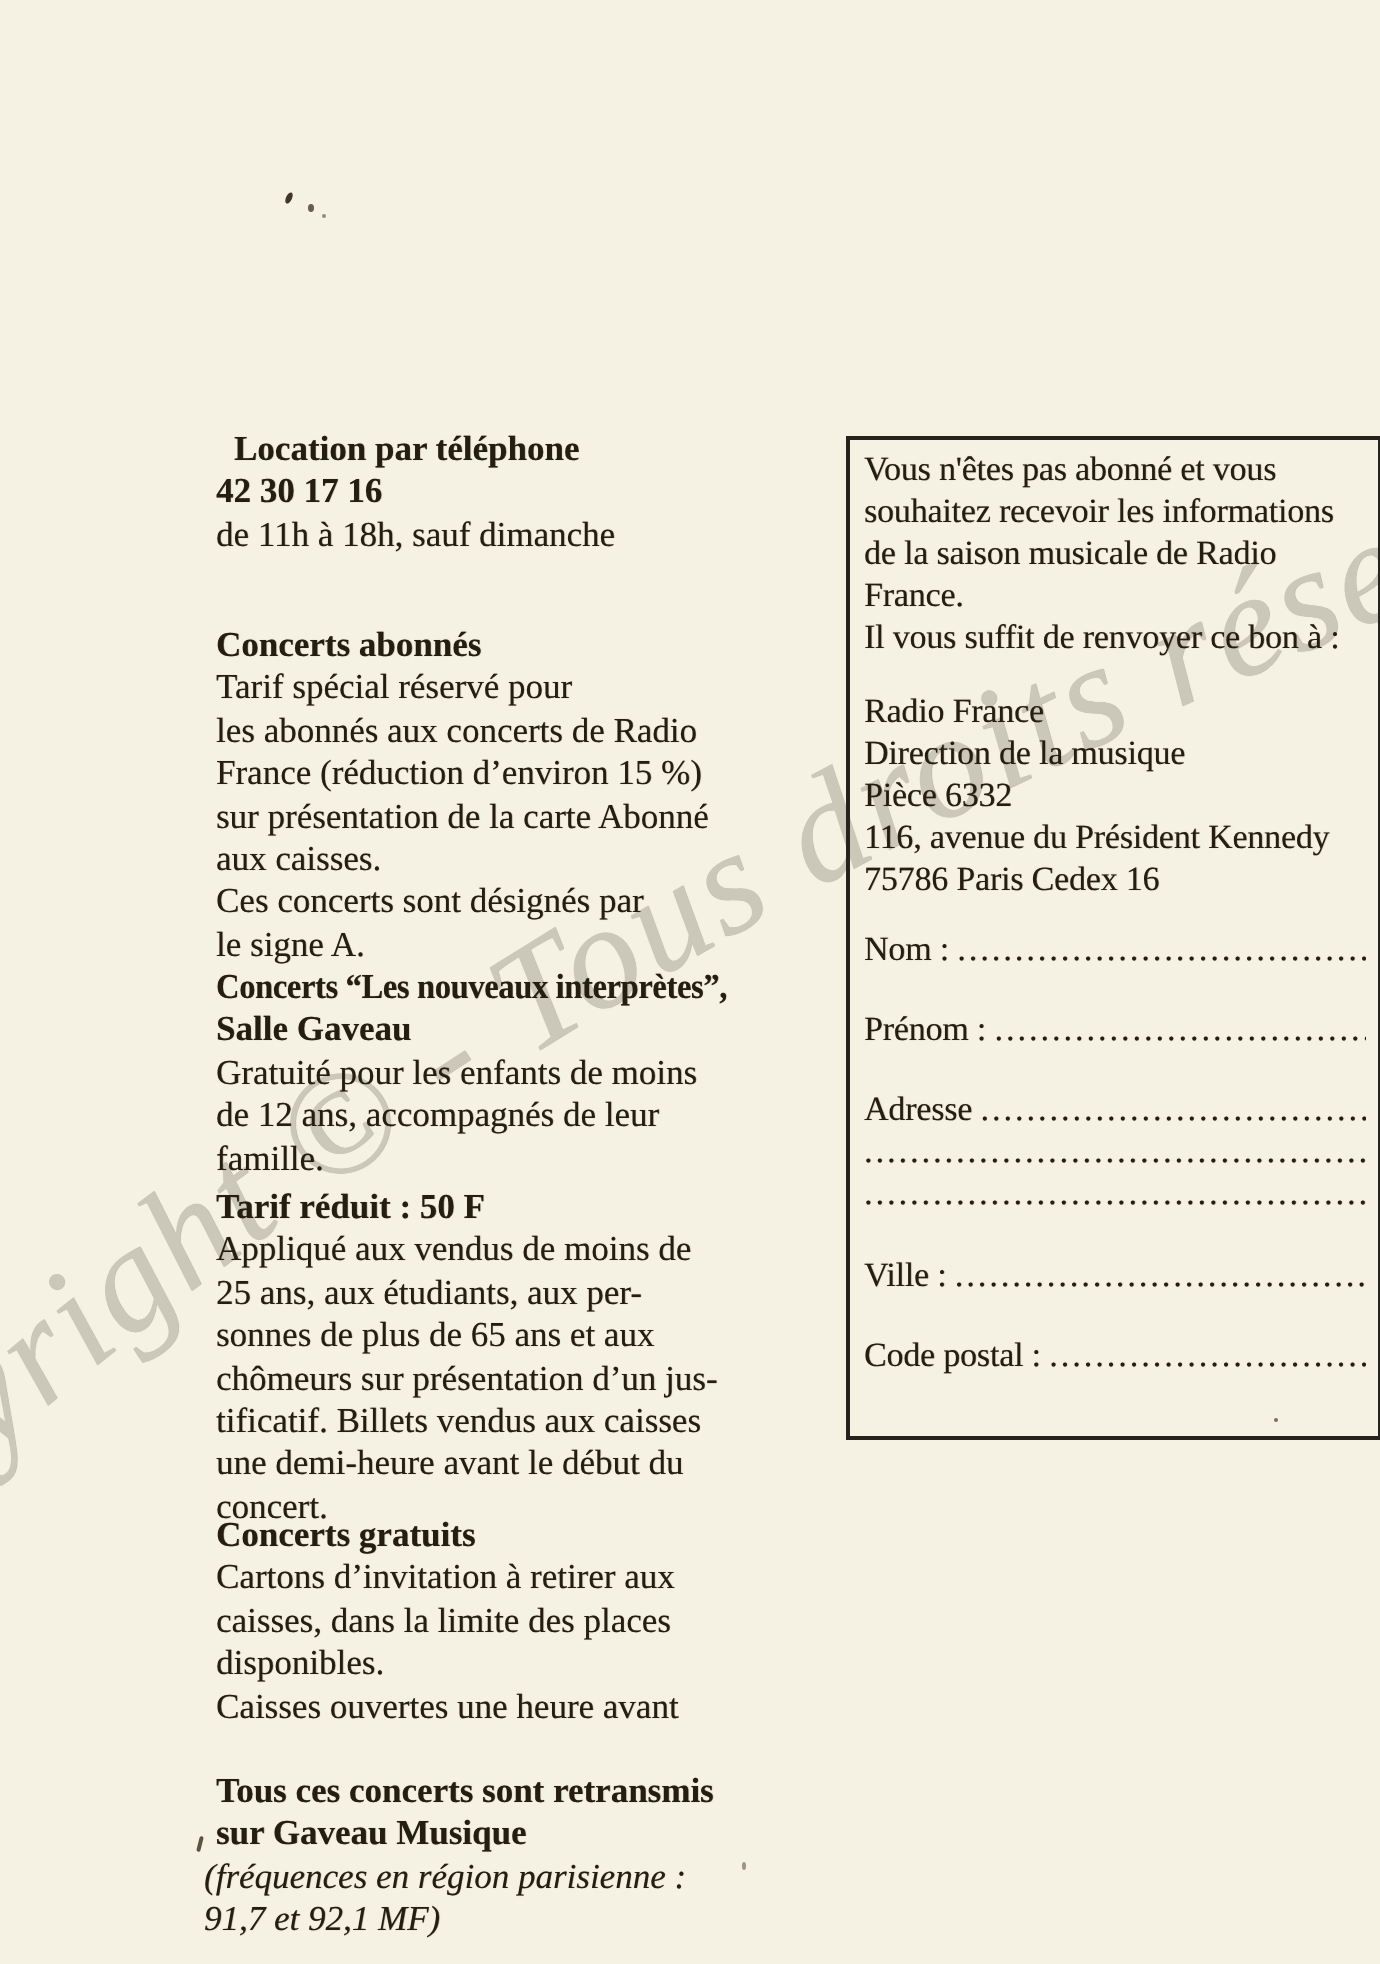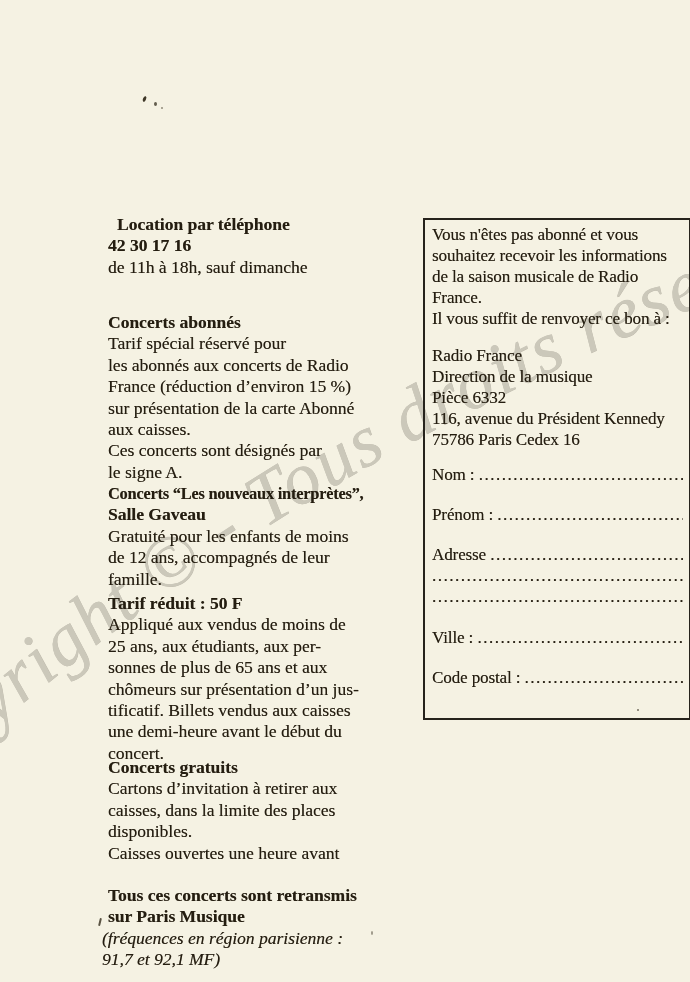--- a/index.html
+++ b/index.html
@@ -99,21 +99,21 @@
     <div class="sec s5">
       <div class="line bold">Concerts gratuits</div>
       <div class="line">Cartons d’invitation à retirer aux</div>
       <div class="line">caisses, dans la limite des places</div>
       <div class="line">disponibles.</div>
       <div class="line">Caisses ouvertes une heure avant</div>
     </div>
 
     <div class="sec s6">
       <div class="line bold">Tous ces concerts sont retransmis</div>
-      <div class="line bold">sur Paris Musique</div>
+      <div class="line bold">sur Gaveau Musique</div>
       <div class="line outdent">(fréquences en région parisienne :</div>
       <div class="line outdent">91,7 et 92,1 MF)</div>
     </div>
 
   </div>
 
   <div class="coupon">
     <div class="line">Vous n'êtes pas abonné et vous</div>
     <div class="line">souhaitez recevoir les informations</div>
     <div class="line">de la  saison musicale de Radio</div>

